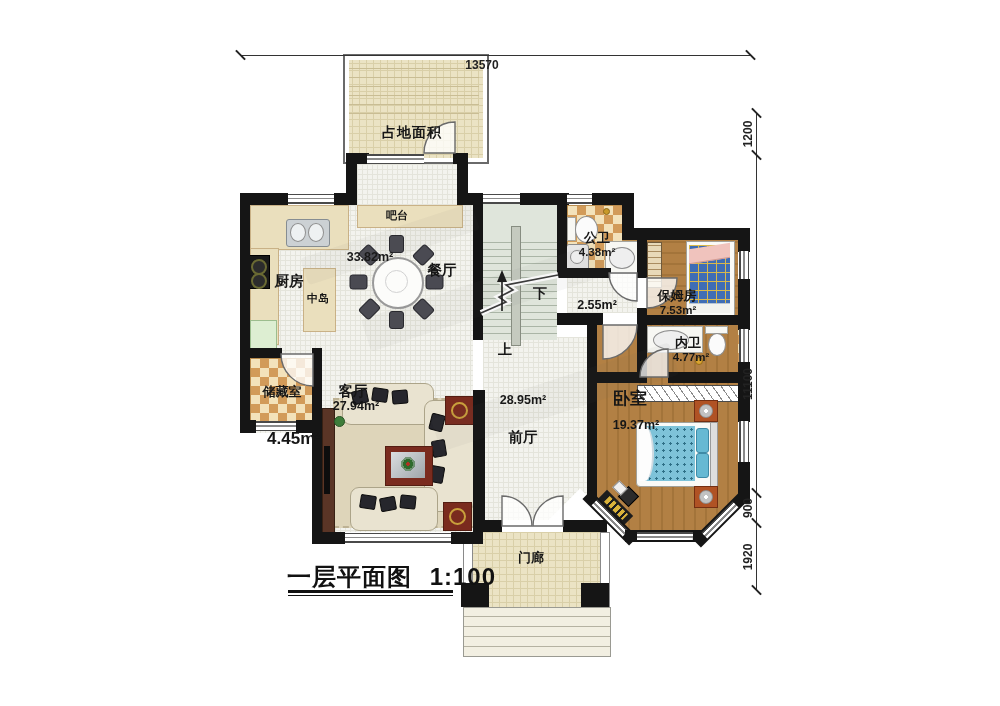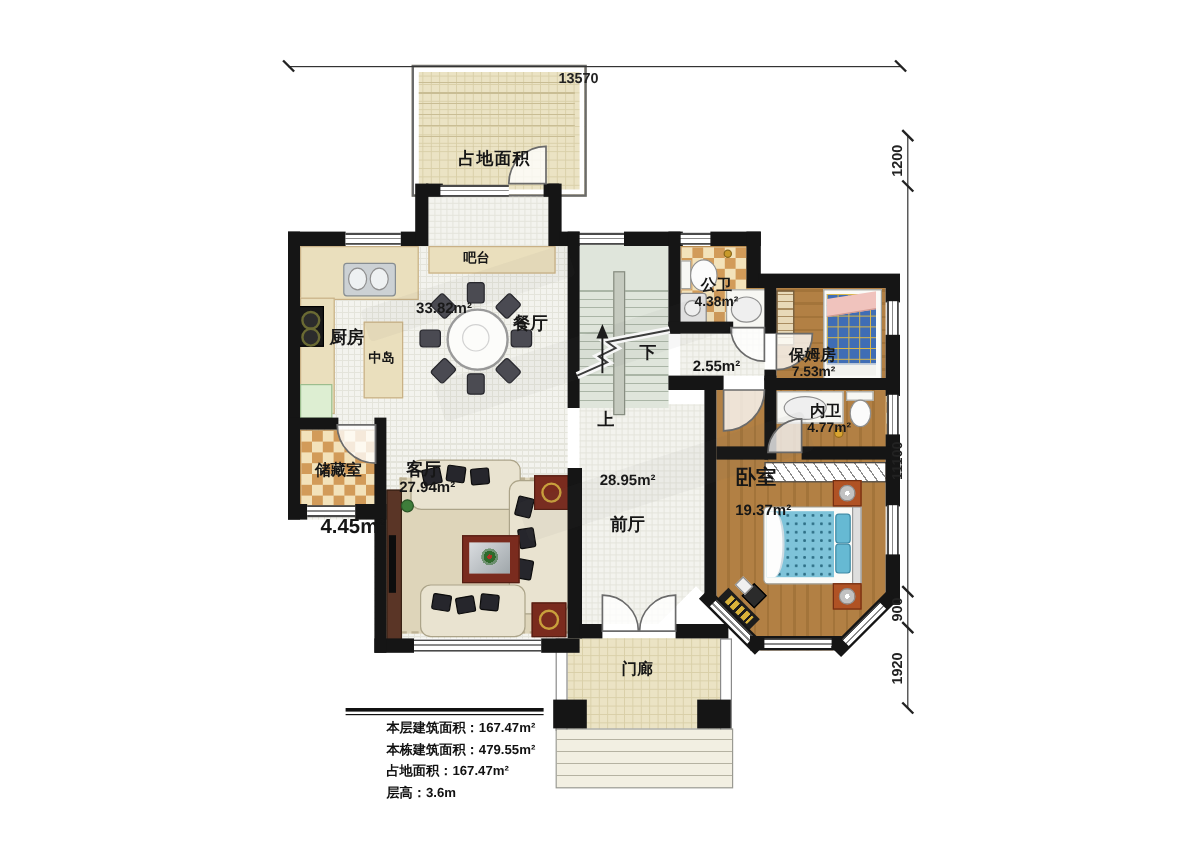--- a/index.html
+++ b/index.html
@@ -263,27 +263,25 @@
   <div class="tick" style="left:750px;top:112px;"></div>
   <div class="tick" style="left:750px;top:154px;"></div>
   <div class="tick" style="left:750px;top:492px;"></div>
   <div class="tick" style="left:750px;top:522px;"></div>
   <div class="tick" style="left:750px;top:589px;"></div>
   <div class="dimlbl" style="left:748px;top:134px;transform:translate(-50%,-50%) rotate(-90deg);">1200</div>
   <div class="dimlbl" style="left:748px;top:384px;transform:translate(-50%,-50%) rotate(-90deg);">11100</div>
   <div class="dimlbl" style="left:748px;top:508px;transform:translate(-50%,-50%) rotate(-90deg);">900</div>
   <div class="dimlbl" style="left:748px;top:557px;transform:translate(-50%,-50%) rotate(-90deg);">1920</div>
 
+  <div class="abs" style="left:287px;top:561px;font-weight:bold;color:#111;font-size:24px;letter-spacing:1px;white-space:nowrap;">
+    <span>一层平面图</span>
+    <span style="margin-left:10px;">1:100</span>
+  </div>
   <div class="abs" style="left:288px;top:590px;width:165px;height:3px;background:#111;"></div>
   <div class="abs" style="left:288px;top:595px;width:165px;height:1px;background:#111;"></div>
 
-  <div class="abs" style="left:322px;top:599px;display:flex;flex-direction:column;gap:3px;font-size:11px;font-weight:bold;color:#111;">
-    <div><span>本层建筑面积：</span><span>167.47m²</span></div>
-    <div><span>本栋建筑面积：</span><span>479.55m²</span></div>
-    <div><span>占地面积：</span><span>167.47m²</span></div>
-    <div><span>层高：</span><span>3.6m</span></div>
-  </div>
 
   <div class="wm" style="left:360px;top:280px;width:250px;height:34px;"></div>
   <div class="wm" style="left:430px;top:380px;width:250px;height:34px;"></div>
   <div class="wm" style="left:300px;top:230px;width:180px;height:28px;"></div>
 
 </div>
 
 </body></html>

